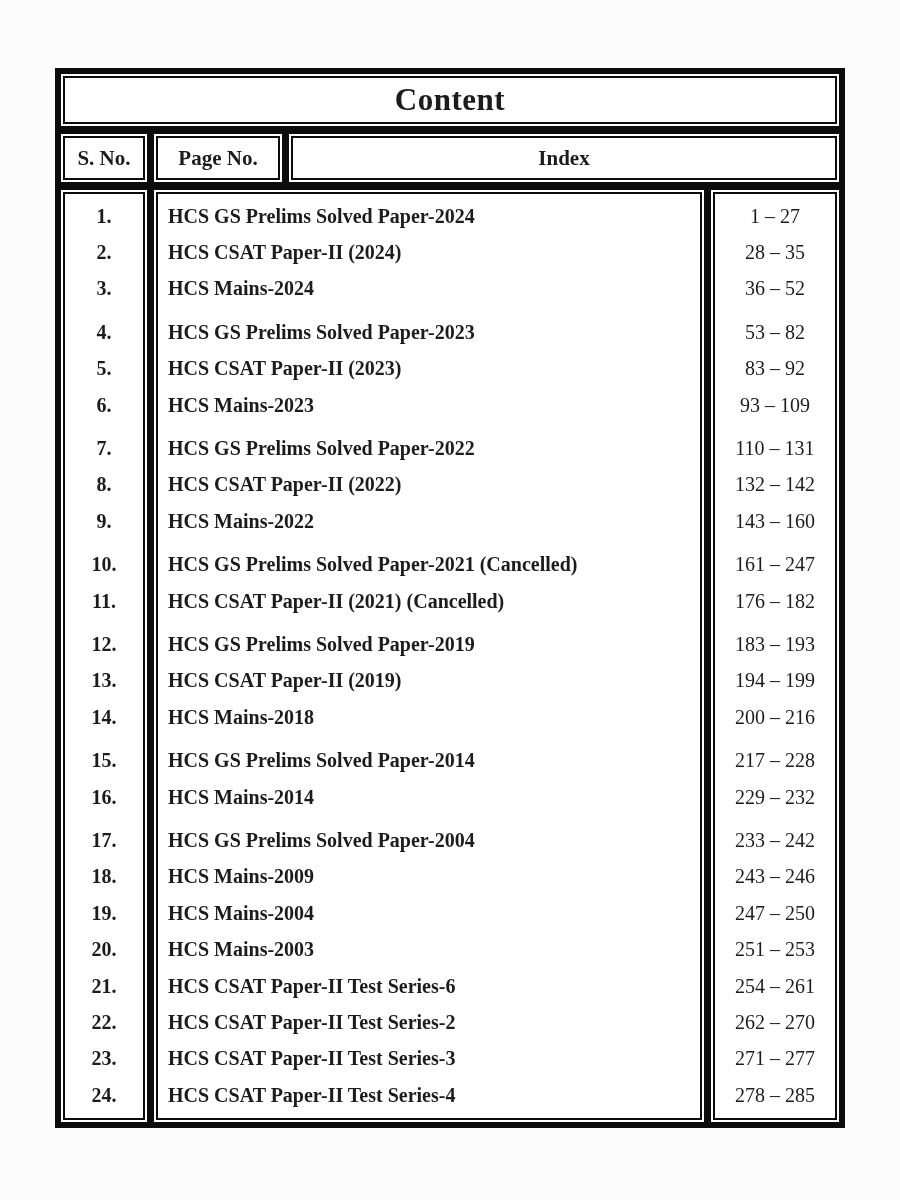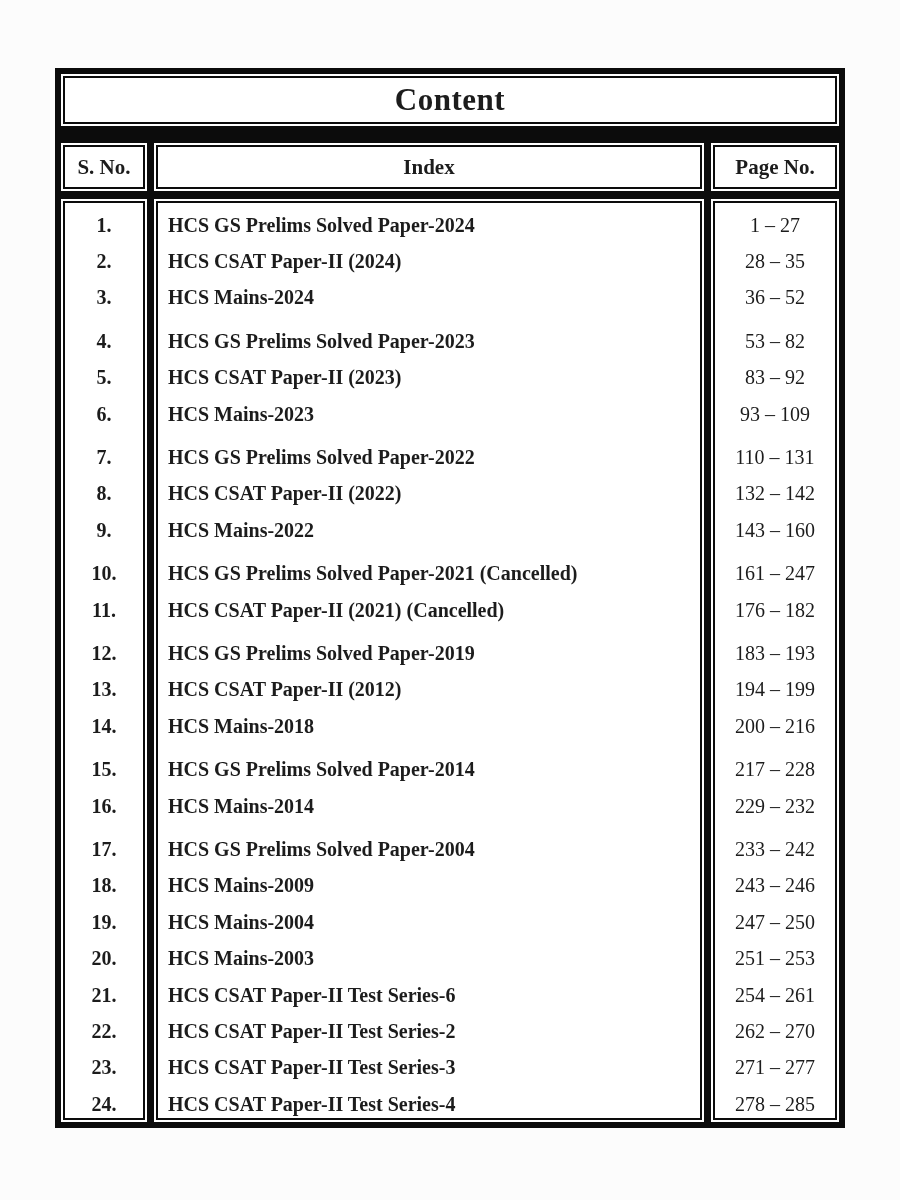--- a/index.html
+++ b/index.html
@@ -37,21 +37,20 @@
     display:flex; align-items:center; justify-content:center;
   }
   .doc-title{
     margin:0; font-size:31px; font-weight:bold; color:var(--text);
     letter-spacing:.5px;
   }
   .header-row{
     height:48px; flex:0 0 48px;
     display:flex; column-gap:7px;
     background:transparent;
-    margin-top:9px;
   }
   .h-cell{
     display:flex; align-items:center; justify-content:center;
     font-weight:bold; font-size:21px;
   }
   .h-cell.sno{ width:86px; flex:0 0 86px; }
   .h-cell.idx{ flex:1; }
   .h-cell.pg { width:128px; flex:0 0 128px; }
   .table-body{
     flex:1;
@@ -77,22 +76,22 @@
 <body>
 
 <div class="frame">
 
   <div class="title-box cellbox">
     <h1 class="doc-title">Content</h1>
   </div>
 
   <div class="header-row">
     <div class="h-cell sno cellbox">S. No.</div>
+    <div class="h-cell pg cellbox">Page No.</div>
     <div class="h-cell idx cellbox">Index</div>
-    <div class="h-cell pg cellbox">Page No.</div>
   </div>
 
   <div class="table-body">
     <div class="col sno cellbox">
         <div class="entry">1.</div>
         <div class="entry">2.</div>
         <div class="entry">3.</div>
         <div class="entry gap">4.</div>
         <div class="entry">5.</div>
         <div class="entry">6.</div>
@@ -121,21 +120,21 @@
         <div class="entry">HCS Mains-2024</div>
         <div class="entry gap">HCS GS Prelims Solved Paper-2023</div>
         <div class="entry">HCS CSAT Paper-II (2023)</div>
         <div class="entry">HCS Mains-2023</div>
         <div class="entry gap">HCS GS Prelims Solved Paper-2022</div>
         <div class="entry">HCS CSAT Paper-II (2022)</div>
         <div class="entry">HCS Mains-2022</div>
         <div class="entry gap">HCS GS Prelims Solved Paper-2021 (Cancelled)</div>
         <div class="entry">HCS CSAT Paper-II (2021) (Cancelled)</div>
         <div class="entry gap">HCS GS Prelims Solved Paper-2019</div>
-        <div class="entry">HCS CSAT Paper-II (2012)</div>
+        <div class="entry">HCS CSAT Paper-II (2019)</div>
         <div class="entry">HCS Mains-2018</div>
         <div class="entry gap">HCS GS Prelims Solved Paper-2014</div>
         <div class="entry">HCS Mains-2014</div>
         <div class="entry gap">HCS GS Prelims Solved Paper-2004</div>
         <div class="entry">HCS Mains-2009</div>
         <div class="entry">HCS Mains-2004</div>
         <div class="entry">HCS Mains-2003</div>
         <div class="entry">HCS CSAT Paper-II Test Series-6</div>
         <div class="entry">HCS CSAT Paper-II Test Series-2</div>
         <div class="entry">HCS CSAT Paper-II Test Series-3</div>

